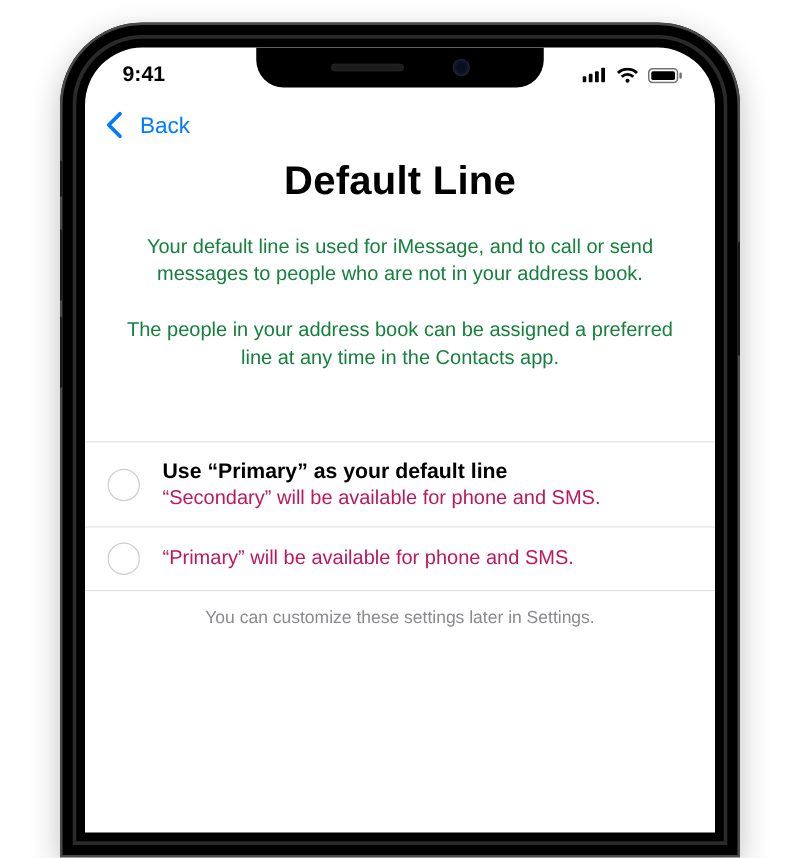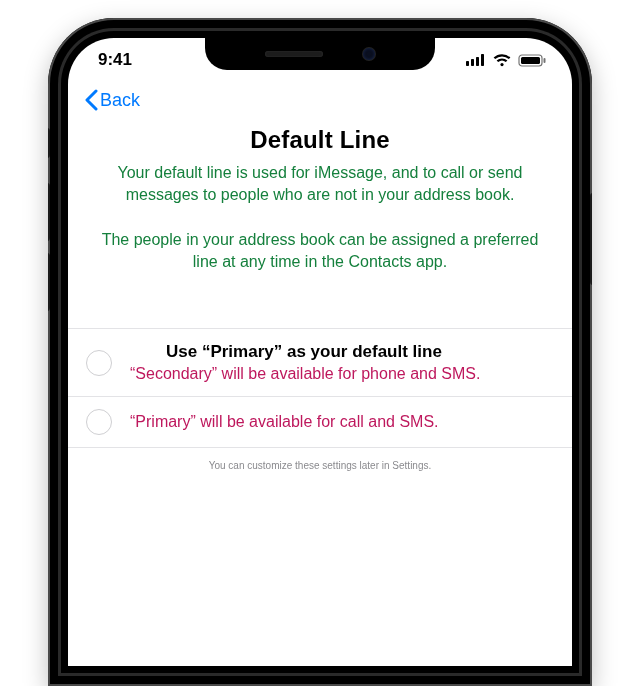--- a/index.html
+++ b/index.html
@@ -64,38 +64,38 @@
   .status-right { display: flex; align-items: center; gap: 7px; }
   .status-right svg { display: block; }
 
   
   .navbar {
     height: 36px;
     display: flex; align-items: center;
     padding: 0 10px;
   }
   .back {
-    display: flex; align-items: center; gap: 2px;
+    display: flex; align-items: center; gap: 14px;
     color: #007aff; font-size: 18px;
     cursor: pointer;
     padding: 4px 6px;
   }
   .back svg { display: block; }
 
   
   .content {
     padding: 8px 22px 0 22px;
     text-align: center;
     color: #000;
   }
   .title {
-    font-size: 24px;
+    font-size: 32px;
     font-weight: 700;
     letter-spacing: .2px;
-    margin-bottom: 8px;
+    margin-bottom: 24px;
   }
   .desc {
     font-size: 16px;
     line-height: 1.35;
     color: #15803d;
   }
   .desc + .desc { margin-top: 24px; }
 
   .spacer { height: 56px; }
 
@@ -118,32 +118,31 @@
     border-radius: 50%;
     background: #fff;
   }
   .opt-text { flex: 1 1 auto; }
   .opt-title {
     font-weight: 700;
     font-size: 17px;
     line-height: 1.25;
     color: #000;
     margin-bottom: 1px;
-    margin-left: 36px;
   }
   .opt-sub {
     font-size: 16px;
     line-height: 1.3;
     color: #be185d;
   }
 
   .footer {
     text-align: center;
     color: #8a8a8e;
-    font-size: 10px;
+    font-size: 14px;
     padding: 12px 20px 20px 20px;
   }
 </style>
 </head>
 <body>
 
 <div class="stage">
   <div class="phone">
     <div class="side-btn left-1"></div>
     <div class="side-btn left-2"></div>
@@ -210,21 +209,21 @@
             <div class="radio"></div>
             <div class="opt-text">
               <div class="opt-title">Use “Primary” as your default line</div>
               <div class="opt-sub">“Secondary” will be available for phone and SMS.</div>
             </div>
           </div>
 
           <div class="opt">
             <div class="radio"></div>
             <div class="opt-text">
-              <div class="opt-sub">“Primary” will be available for call and SMS.</div>
+              <div class="opt-sub">“Primary” will be available for phone and SMS.</div>
             </div>
           </div>
 
 
         </div>
 
         <div class="footer">You can customize these settings later in Settings.</div>
 
       </div>
     </div>

